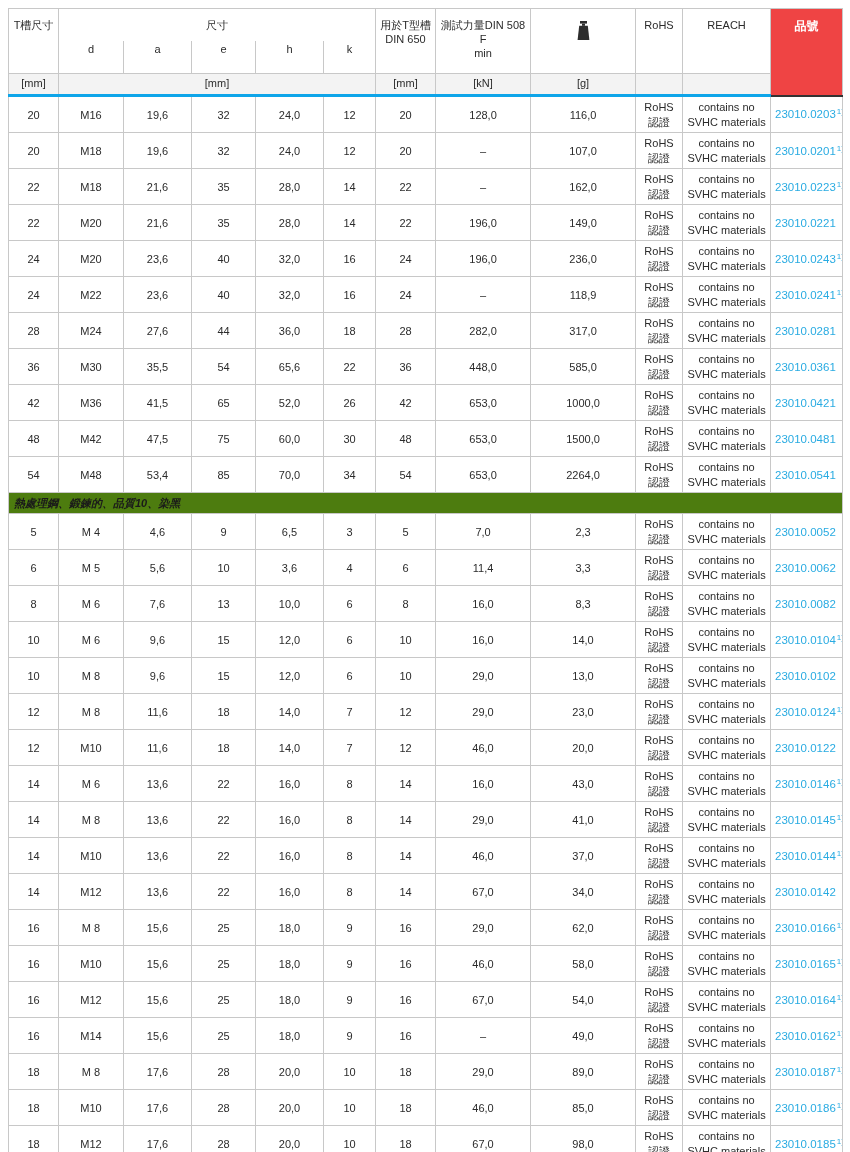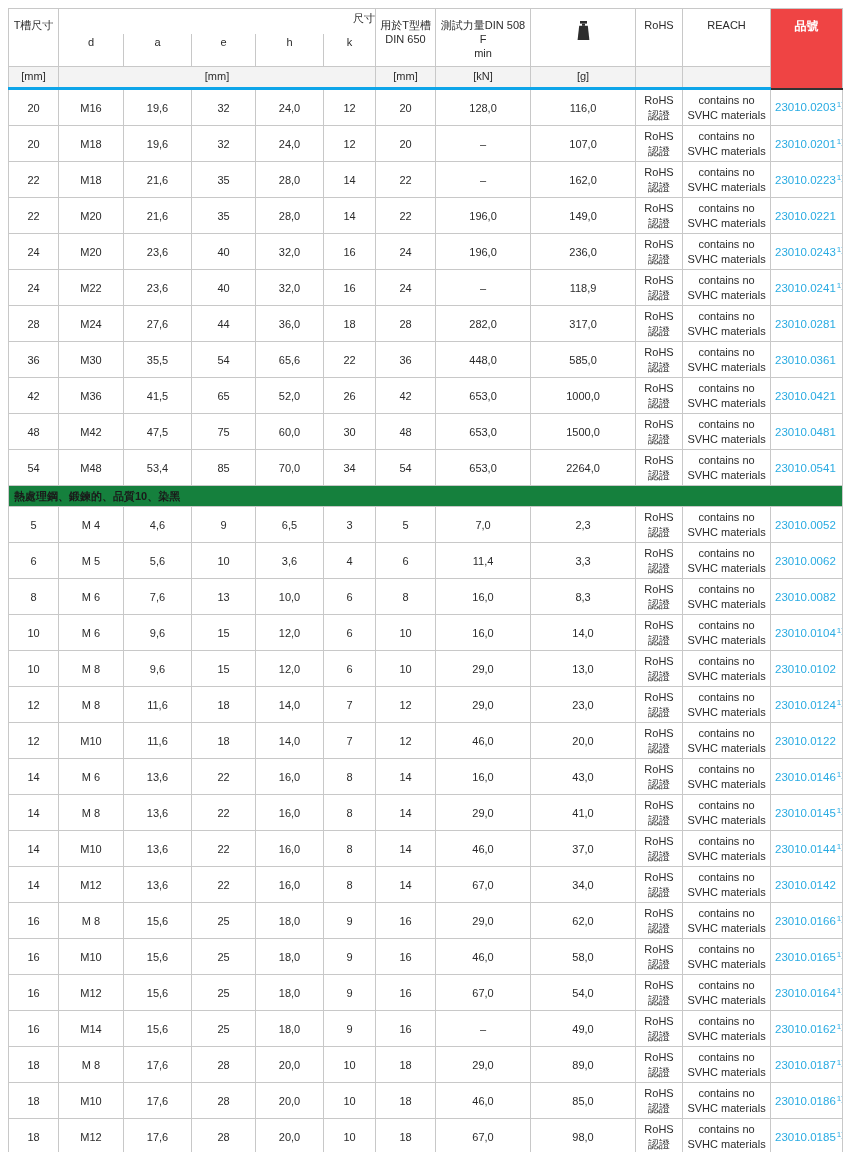--- a/index.html
+++ b/index.html
@@ -24,21 +24,21 @@
     vertical-align:middle;
     padding:0;
     overflow:hidden;
     white-space:nowrap;
   }
   
   thead th{background:#ffffff;line-height:1.25;}
   th.vtop{vertical-align:top;padding-top:10px;}
   tr.hrow-a th{height:22px;}
   tr.hrow-b th{height:30px;}
-  th.dims-group{border-bottom:none;vertical-align:top;padding-top:3px;text-align:right;}
+  th.dims-group{border-bottom:none;vertical-align:top;padding-top:10px;}
   tr.hrow-b th.sub{border-top:none;vertical-align:top;padding-top:2px;}
   tr.units th{
     height:20px;
     background:#f3f3f3;
     border-bottom:3px solid #0ea5e9;
     font-size:11px;
   }
   th.partno-head{
     color:#ffffff;
     font-weight:bold;
@@ -379,21 +379,21 @@
     <td class="txtcell">
       <div>contains no</div>
       <div>SVHC materials</div>
     </td>
     <td class="part">
       <span class="pn">23010.0541</span><span class="sup"></span>
     </td>
   </tr>
 
   <tr class="section-row">
-    <td colspan="12" style="background: #15803d;">熱處理鋼、鍛鍊的、品質10、染黑</td>
+    <td colspan="12" style="background: #4d7c0f; font-style: italic;">熱處理鋼、鍛鍊的、品質10、染黑</td>
   </tr>
 
   <tr>
     <td>5</td>
     <td>M 4</td>
     <td>4,6</td>
     <td>9</td>
     <td>6,5</td>
     <td>3</td>
     <td>5</td>

